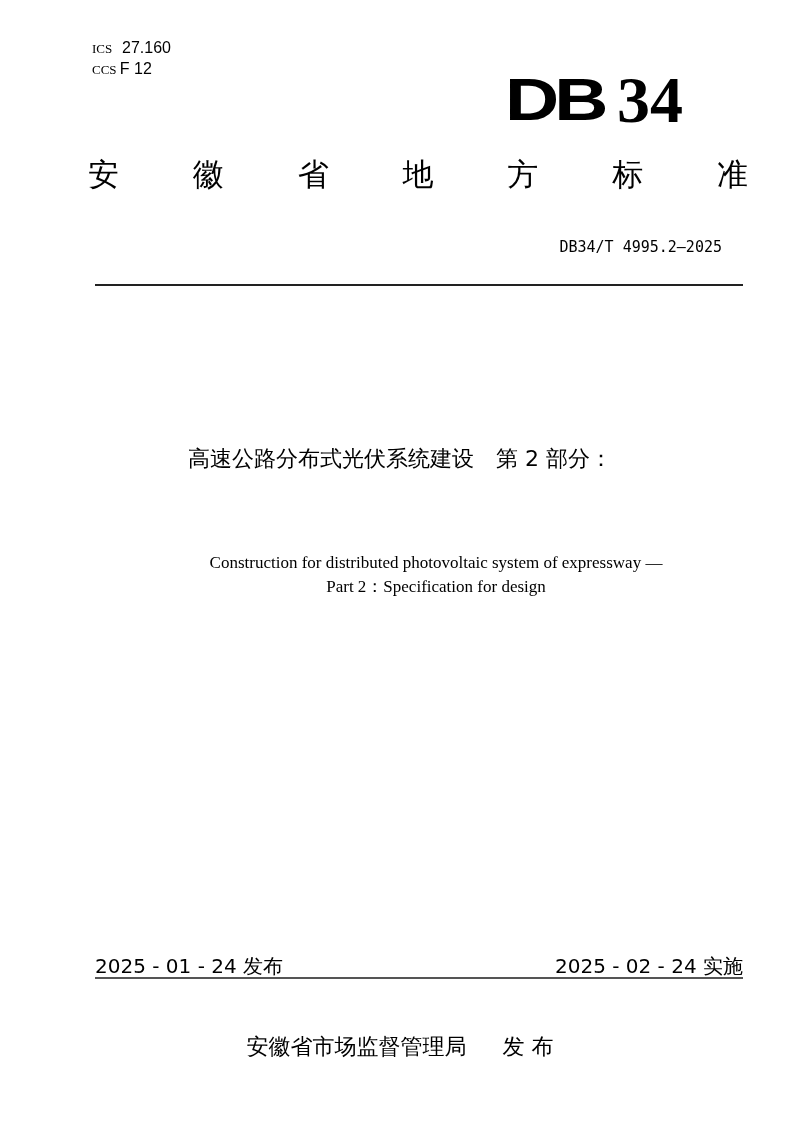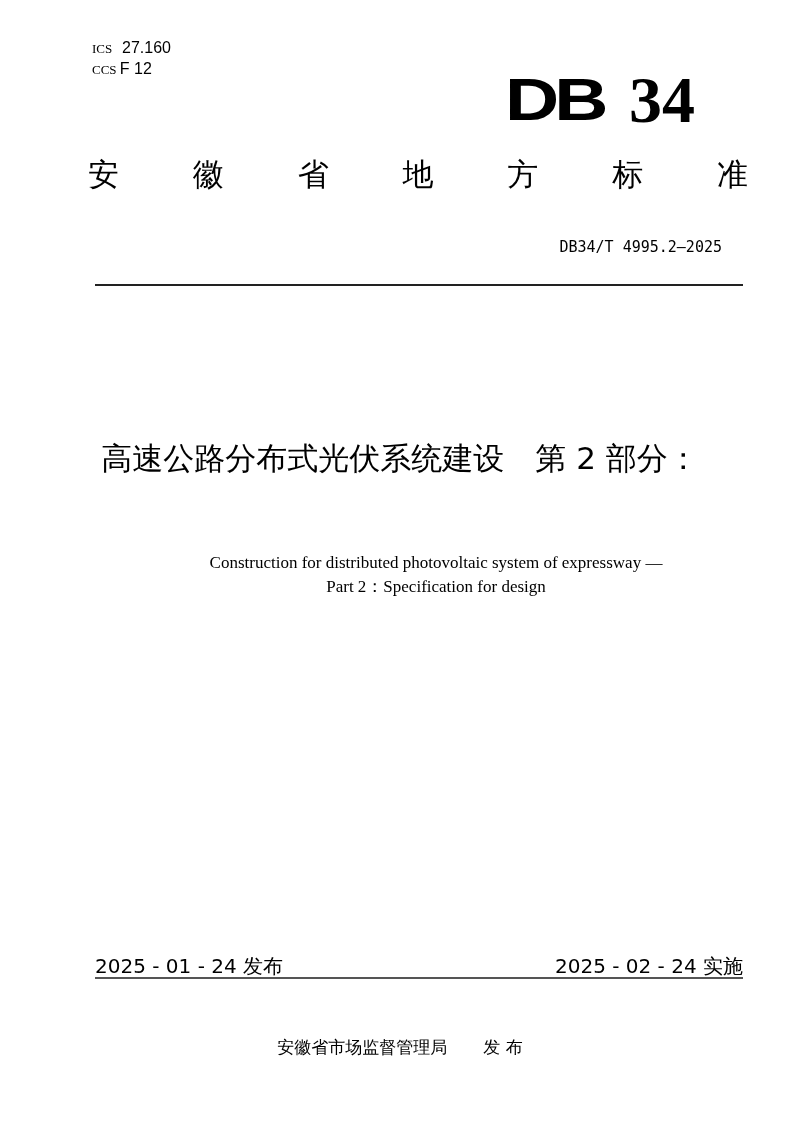--- a/index.html
+++ b/index.html
@@ -1,30 +1,30 @@
 <!DOCTYPE html>
 <html><head>
 <meta charset="utf-8">
 <style>
   html, body { margin: 0; padding: 0; background: #ffffff; }
   body { width: 800px; height: 1132px; position: relative; overflow: hidden; color: #000; }
   .abs { position: absolute; }
   .ics { left: 92px; top: 38px; font-family: "Liberation Serif", serif; font-size: 13px; line-height: 20px; }
   .ics .num { font-family: "Liberation Sans", sans-serif; font-size: 16px; }
-  .db-logo { left: 505px; top: 68px; height: 62px; display: flex; align-items: flex-end; gap: 12px; }
+  .db-logo { left: 505px; top: 68px; height: 62px; display: flex; align-items: flex-end; }
   .db-letters { font-family: "Liberation Sans", sans-serif; font-weight: 900; font-size: 60px; line-height: 60px; letter-spacing: -4px; transform: scaleX(1.25); transform-origin: left bottom; display: inline-block; width: 92px; }
   .db-num { font-family: "Liberation Serif", serif; font-weight: bold; font-size: 66px; line-height: 60px; margin-left: 20px; }
   .province { left: 88px; top: 152px; width: 660px; display: flex; justify-content: space-between; font-family: "DejaVu Sans", sans-serif; font-size: 31px; line-height: 44px; }
   .std-no { right: 78px; top: 236px; font-family: "DejaVu Sans Mono", monospace; font-size: 15px; line-height: 22px; }
   .rule-top { left: 95px; top: 284px; width: 648px; height: 2px; background: #222; }
-  .title-cn { left: 0; width: 800px; top: 436px; text-align: center; font-family: "DejaVu Sans", sans-serif; font-size: 31px; line-height: 45px; }
+  .title-cn { left: 0; width: 800px; top: 436px; text-align: center; font-family: "DejaVu Sans", sans-serif; font-size: 22px; line-height: 45px; }
   .title-en { left: 0; width: 800px; top: 551px; text-align: center; font-family: "Liberation Serif", serif; font-size: 17px; line-height: 24px; padding-left: 36px; }
   .dates { left: 95px; top: 954px; width: 648px; display: flex; justify-content: space-between; font-family: "DejaVu Sans", sans-serif; font-size: 20px; line-height: 24px; }
   .rule-bottom { left: 95px; top: 977px; width: 648px; height: 2px; background: #555; }
-  .issuer { left: 0; width: 800px; top: 1034px; text-align: center; font-family: "DejaVu Sans", sans-serif; font-size: 17px; line-height: 26px; }
+  .issuer { left: 0; width: 800px; top: 1034px; text-align: center; font-family: "DejaVu Sans", sans-serif; font-size: 22px; line-height: 26px; }
   .issuer .gap { display: inline-block; width: 36px; }
 </style>
 </head>
 <body>
 
 <div class="abs ics">
   <div>
     <span>ICS</span>&nbsp;&nbsp;
     <span class="num">27.160</span>
   </div>

